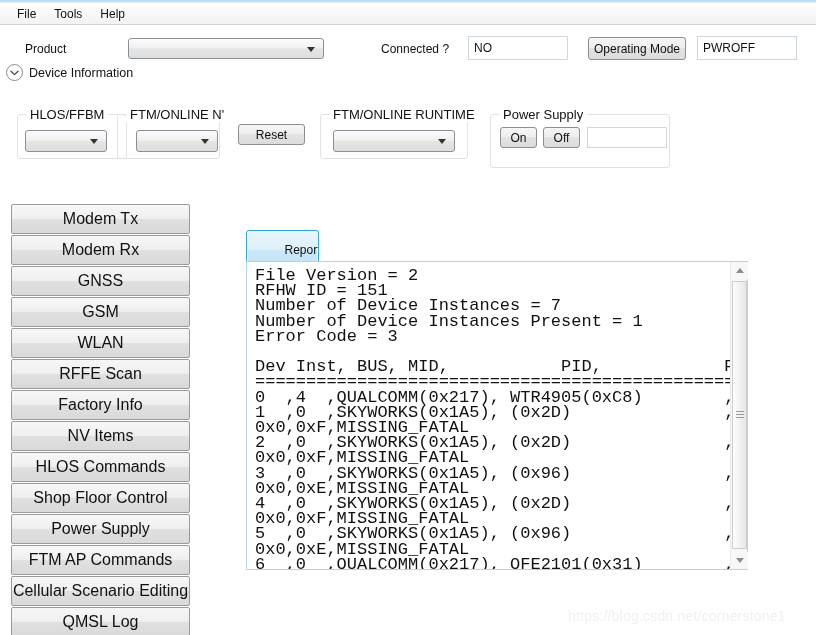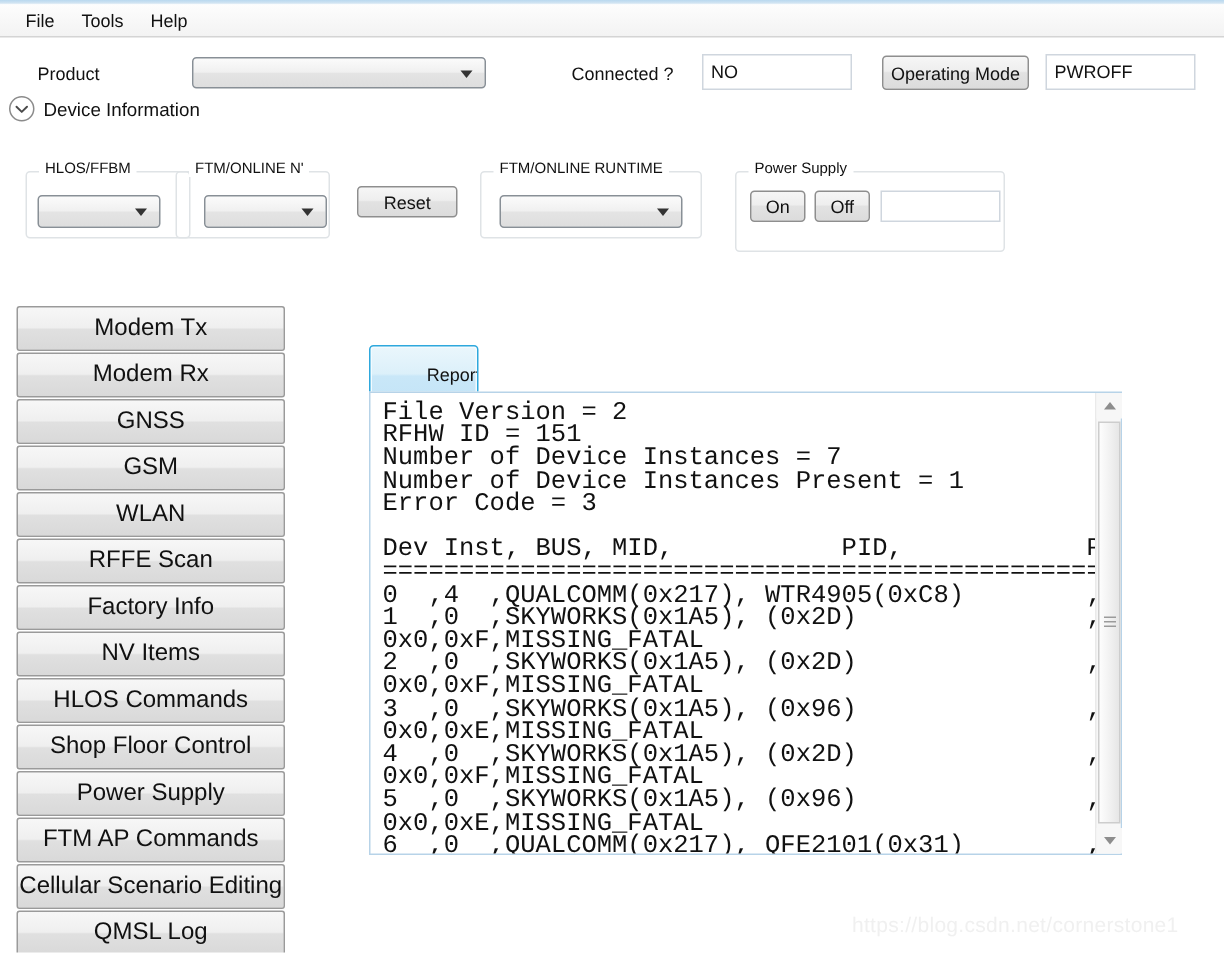--- a/index.html
+++ b/index.html
@@ -103,21 +103,21 @@
     position: absolute;
     box-sizing: border-box;
     border: 1px solid #dfe3e6;
     border-radius: 3px;
   }
   .group > .group-title {
     position: absolute;
     top: -8px; left: 8px;
     background: #ffffff;
     padding: 0 4px;
-    font-size: 10px;
+    font-size: 13px;
     color: #111;
     white-space: nowrap;
   }
 
   
   #devinfo-header {
     position: absolute;
     left: 6px; top: 64px;
     display: flex;
     align-items: center;

